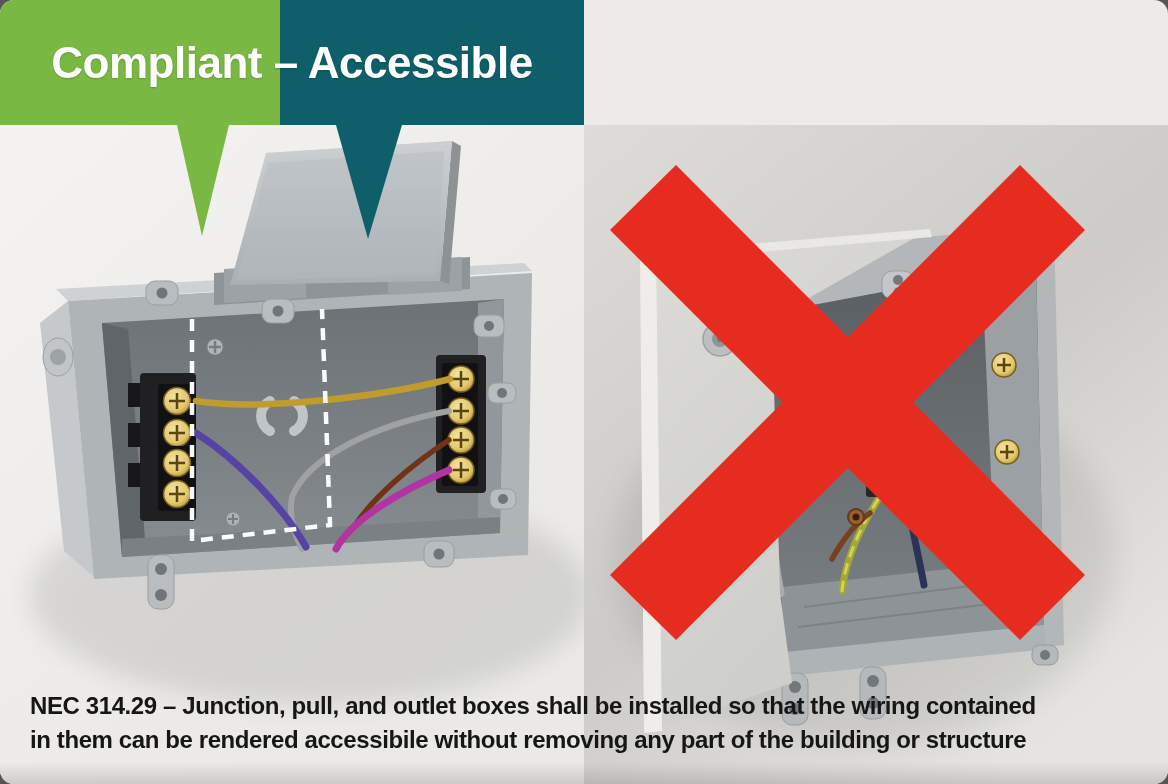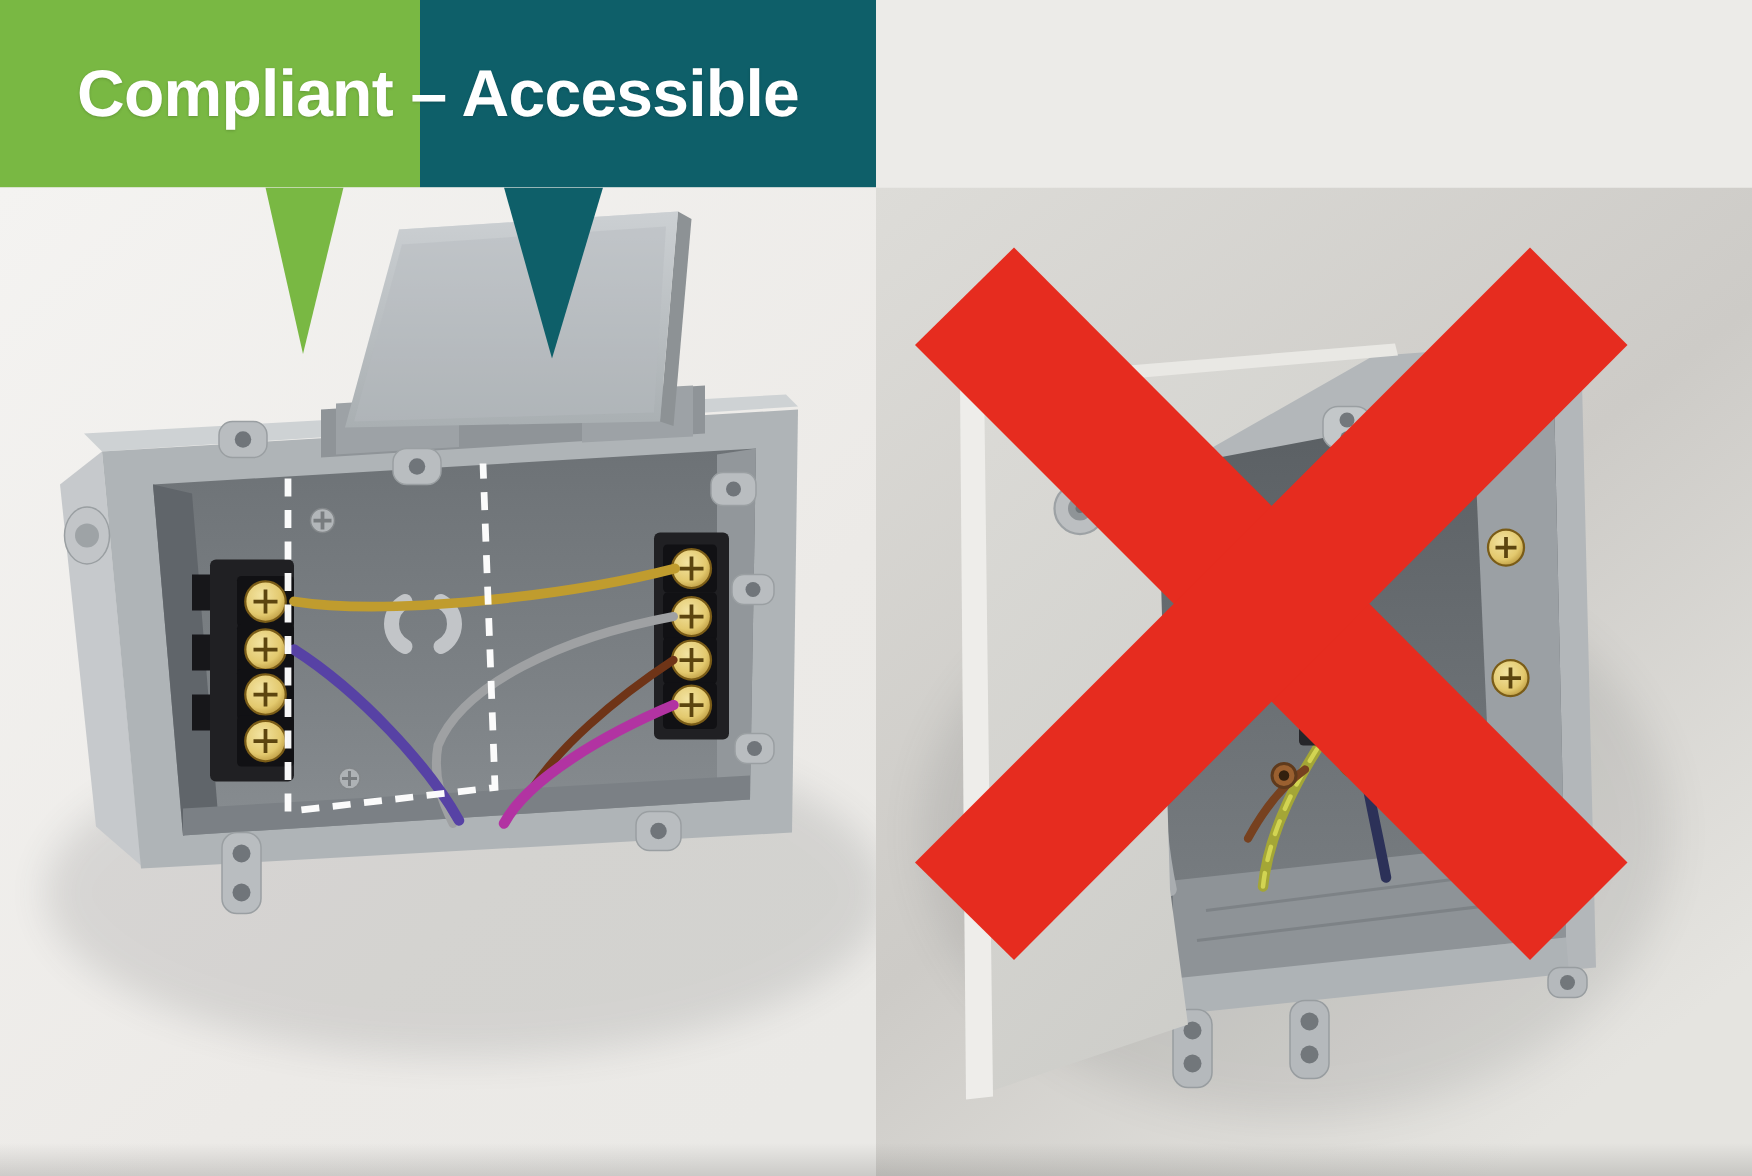--- a/index.html
+++ b/index.html
@@ -1,18 +1,18 @@
 <!DOCTYPE html>
 <html style="--compliant-green: #79b843; --accessible-teal: #0e5f69; --noncompliant-red: #b2202f; --x-red: #e62c1f; --header-text: #ffffff; --caption-text: #161616;"><head>
 <meta charset="utf-8">
 <style>
   html,body{margin:0;padding:0;background:#555;}
   .canvas{
     position:relative;width:1168px;height:784px;overflow:hidden;
-    font-family:"Liberation Sans", sans-serif;background:#ecebe8;
+    font-family:"Liberation Sans", sans-serif;background:#ecebe8;border-radius:14px;
   }
   
   .header-row{position:absolute;top:0;left:0;width:1168px;height:125px;display:flex;}
   .hdr{position:relative;width:584px;height:125px;overflow:hidden;}
   .hdr-bg{position:absolute;top:0;bottom:0;}
   .hdr-bg.green{left:0;width:280px;background:var(--compliant-green,#79b843);}
   .hdr-bg.teal{left:280px;right:0;background:var(--accessible-teal,#0e5f69);}
   .hdr-right-bg{position:absolute;inset:0;background:var(--noncompliant-red,#b2202f);}
   .hdr-label{
     position:absolute;left:0;right:0;top:50%;transform:translateY(-50%);
@@ -272,15 +272,19 @@
           <circle cx="314" cy="167" r="4.5" fill="#73787c" stroke="none"></circle>
       </g>
 
       <g>
         <polygon class="fill-xred" points="26,105 92,40 501,450 436,515"></polygon>
         <polygon class="fill-xred" points="92,515 26,450 436,40 501,105"></polygon>
       </g>
     </svg>
   </div>
 
+  <div class="caption">
+    <div>NEC 314.29 – Junction, pull, and outlet boxes shall be installed so that the wiring contained</div>
+    <div>in them can be rendered accessibile without removing any part of the building or structure</div>
+  </div>
 
   <div class="vignette"></div>
 </div>
 
 </body></html>

